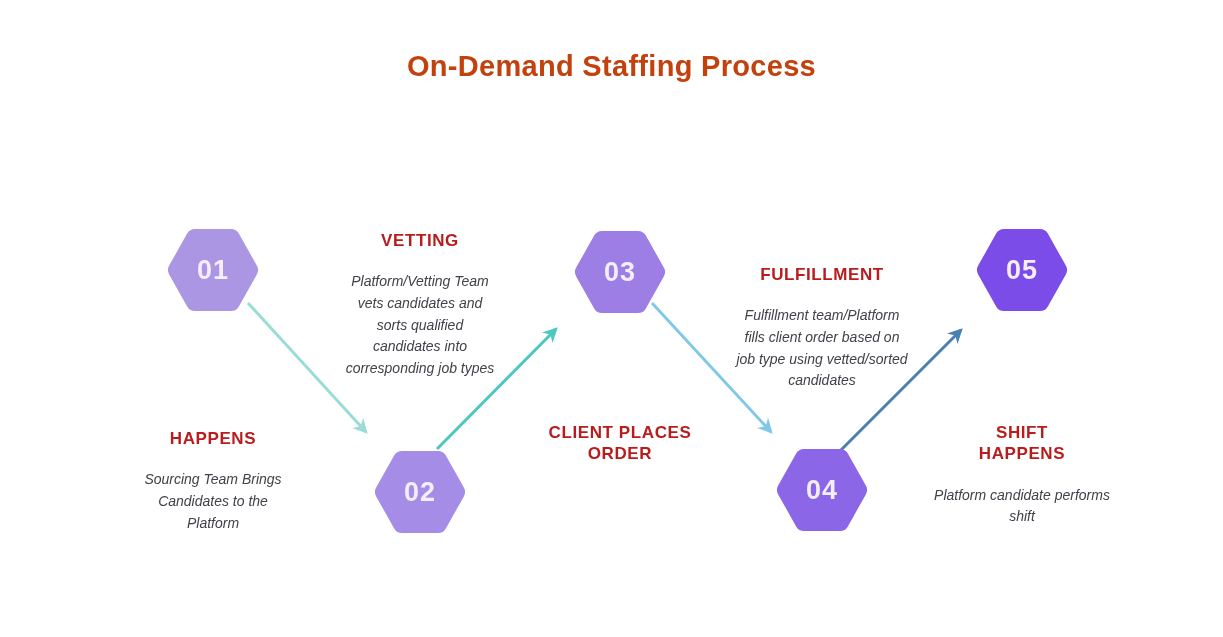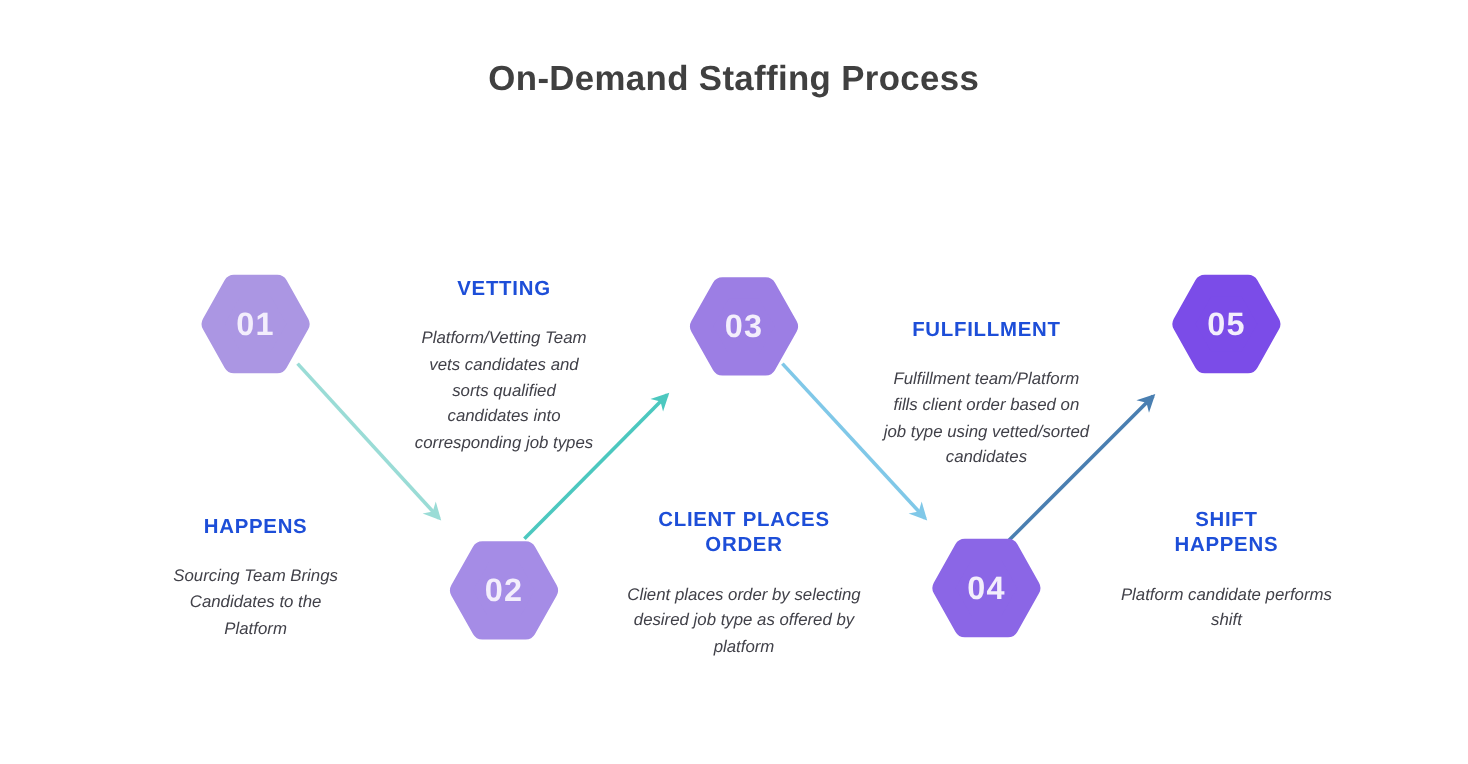--- a/index.html
+++ b/index.html
@@ -18,21 +18,21 @@
   .title {
     position: absolute;
     top: 50px;
     left: 0;
     width: 1223px;
     margin: 0;
     text-align: center;
     font-size: 29px;
     font-weight: bold;
     letter-spacing: 0.3px;
-    color: #404040;
+    color: #c2410c;
   }
   .arrows-layer {
     position: absolute;
     top: 0;
     left: 0;
     width: 1223px;
     height: 637px;
     pointer-events: none;
   }
   .hex {
@@ -59,21 +59,21 @@
   .hex-4 { left: 976px; top: 228px; }
 
   .txt {
     position: absolute;
     text-align: center;
   }
   .step-heading {
     font-size: 17px;
     font-weight: bold;
     letter-spacing: 0.6px;
-    color: #1d4ed8;
+    color: #b91c1c;
     line-height: 1.25;
     margin: 0 auto;
   }
   .step-desc {
     font-size: 14px;
     line-height: 1.55;
     color: #414149;
     margin: 20px auto 0 auto;
     font-style: italic;
   }
@@ -141,21 +141,20 @@
   </div>
 
   <div class="hex hex-2">
     <svg viewBox="0 0 92 84">
       <polygon points="82,42 64,10 28,10 10,42 28,74 64,74" stroke-width="18" stroke-linejoin="round" fill="#9c7ee4" stroke="#9c7ee4"></polygon>
     </svg>
     <span class="hex-num">03</span>
   </div>
   <div class="txt txt-2">
     <div class="step-heading">CLIENT PLACES ORDER</div>
-    <div class="step-desc">Client places order by selecting desired job type as offered by platform</div>
   </div>
 
   <div class="hex hex-3">
     <svg viewBox="0 0 92 84">
       <polygon points="82,42 64,10 28,10 10,42 28,74 64,74" stroke-width="18" stroke-linejoin="round" fill="#8b66e6" stroke="#8b66e6"></polygon>
     </svg>
     <span class="hex-num">04</span>
   </div>
   <div class="txt txt-3">
     <div class="step-heading">FULFILLMENT</div>

